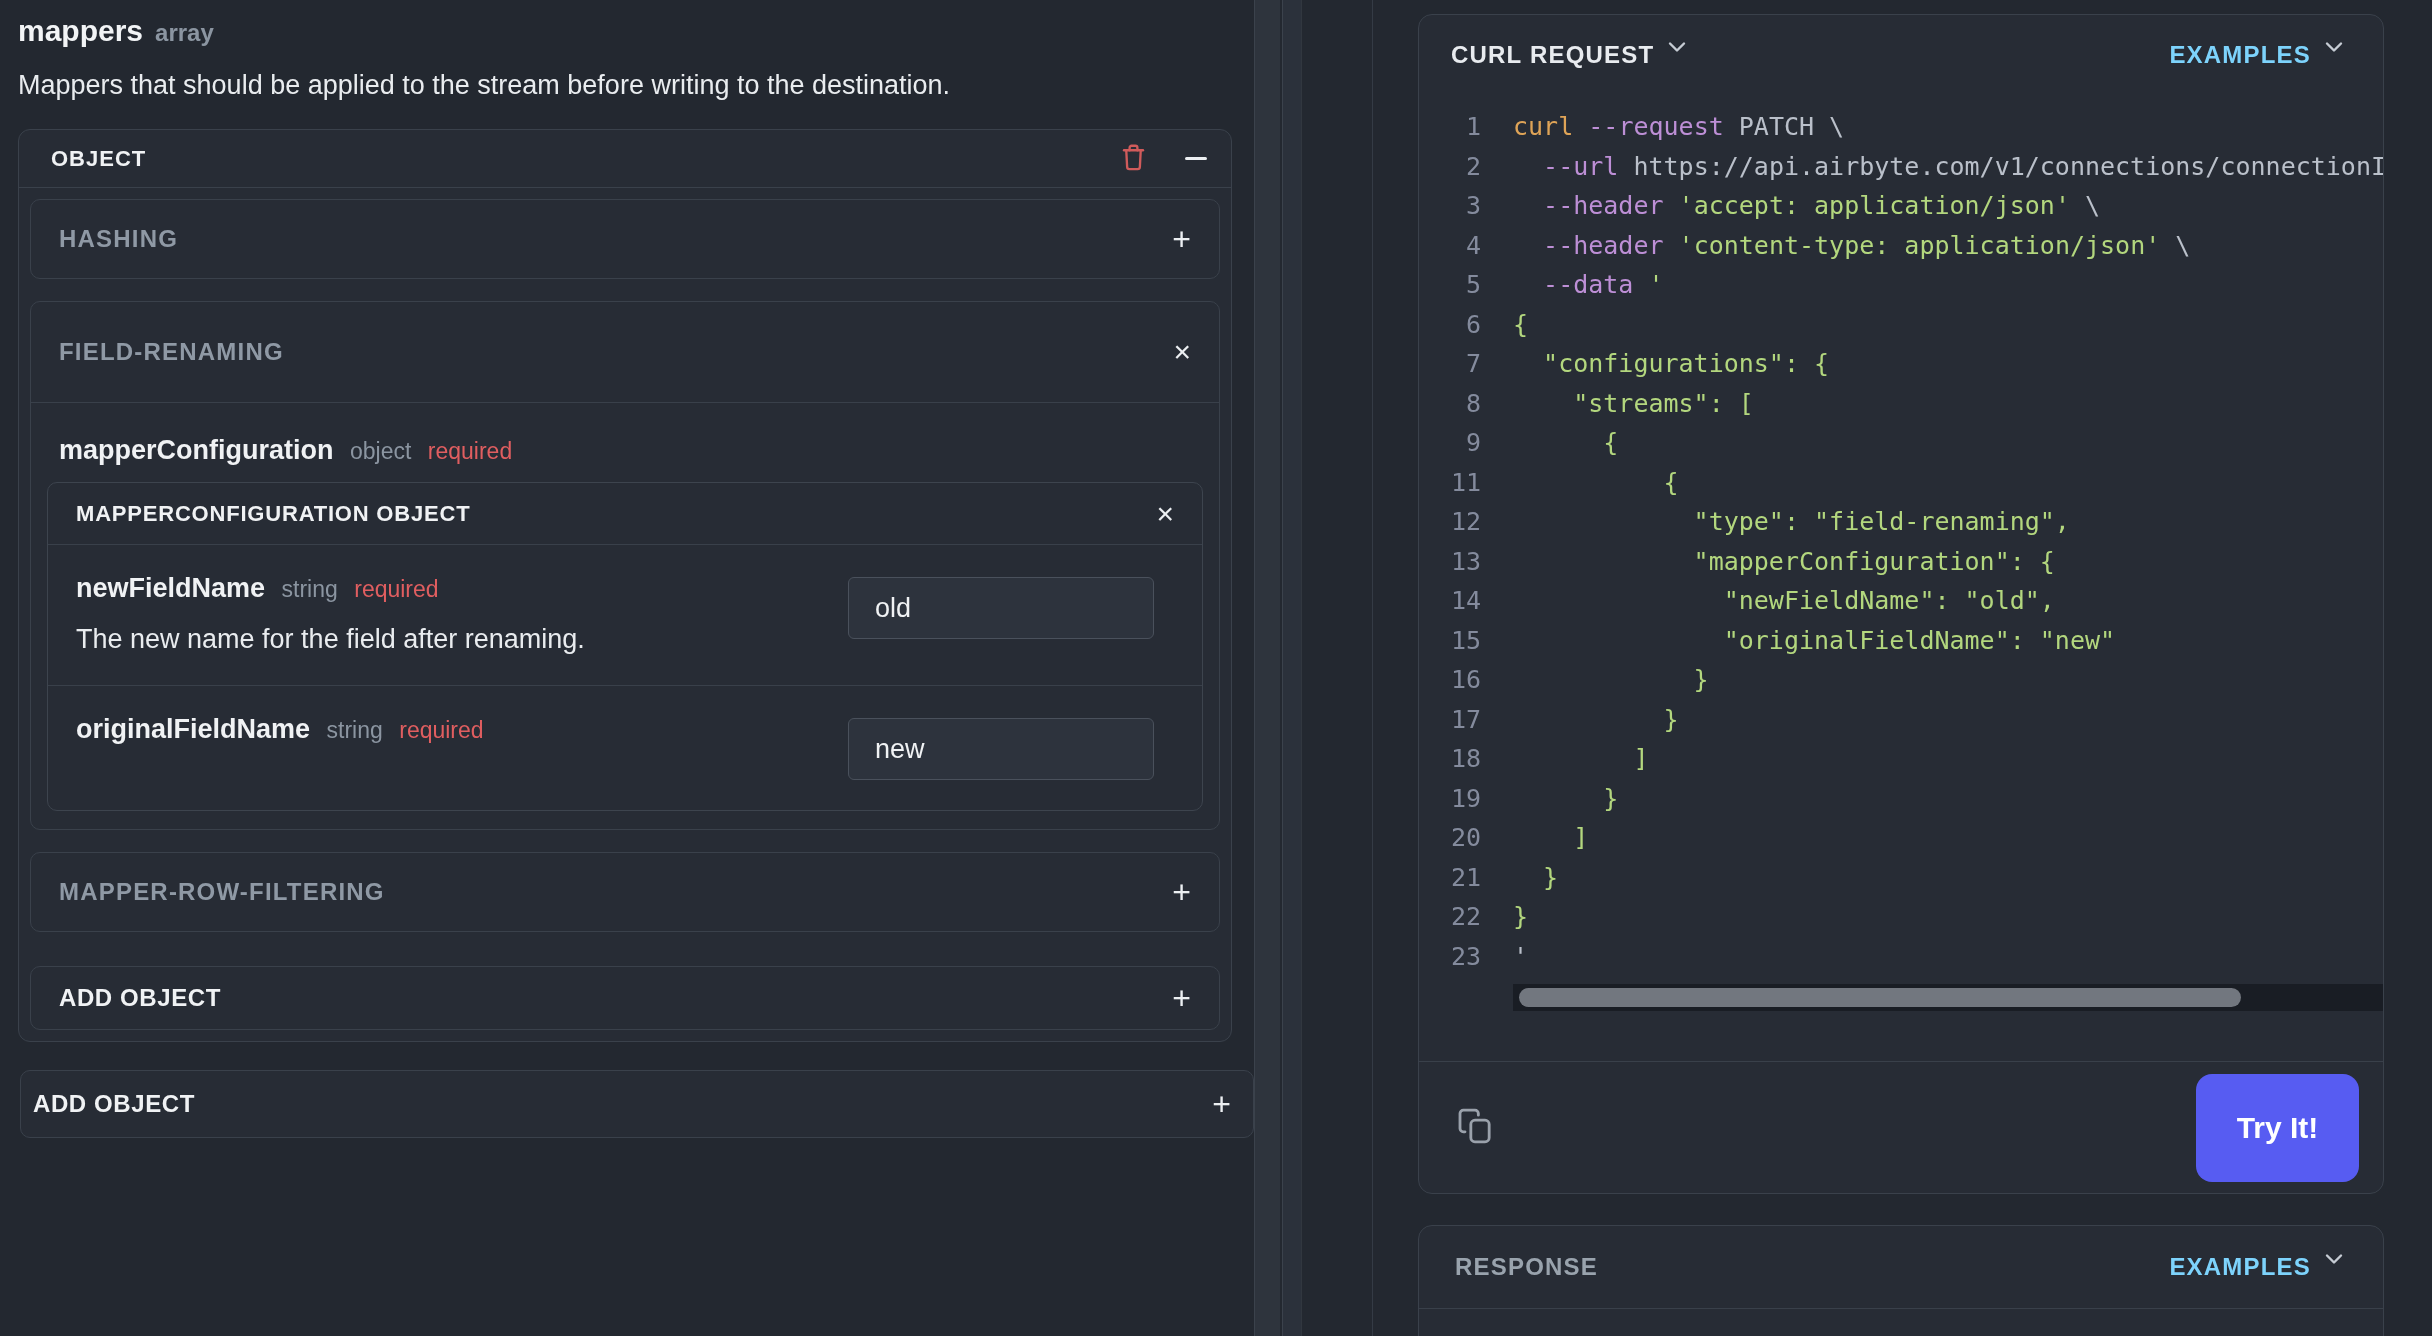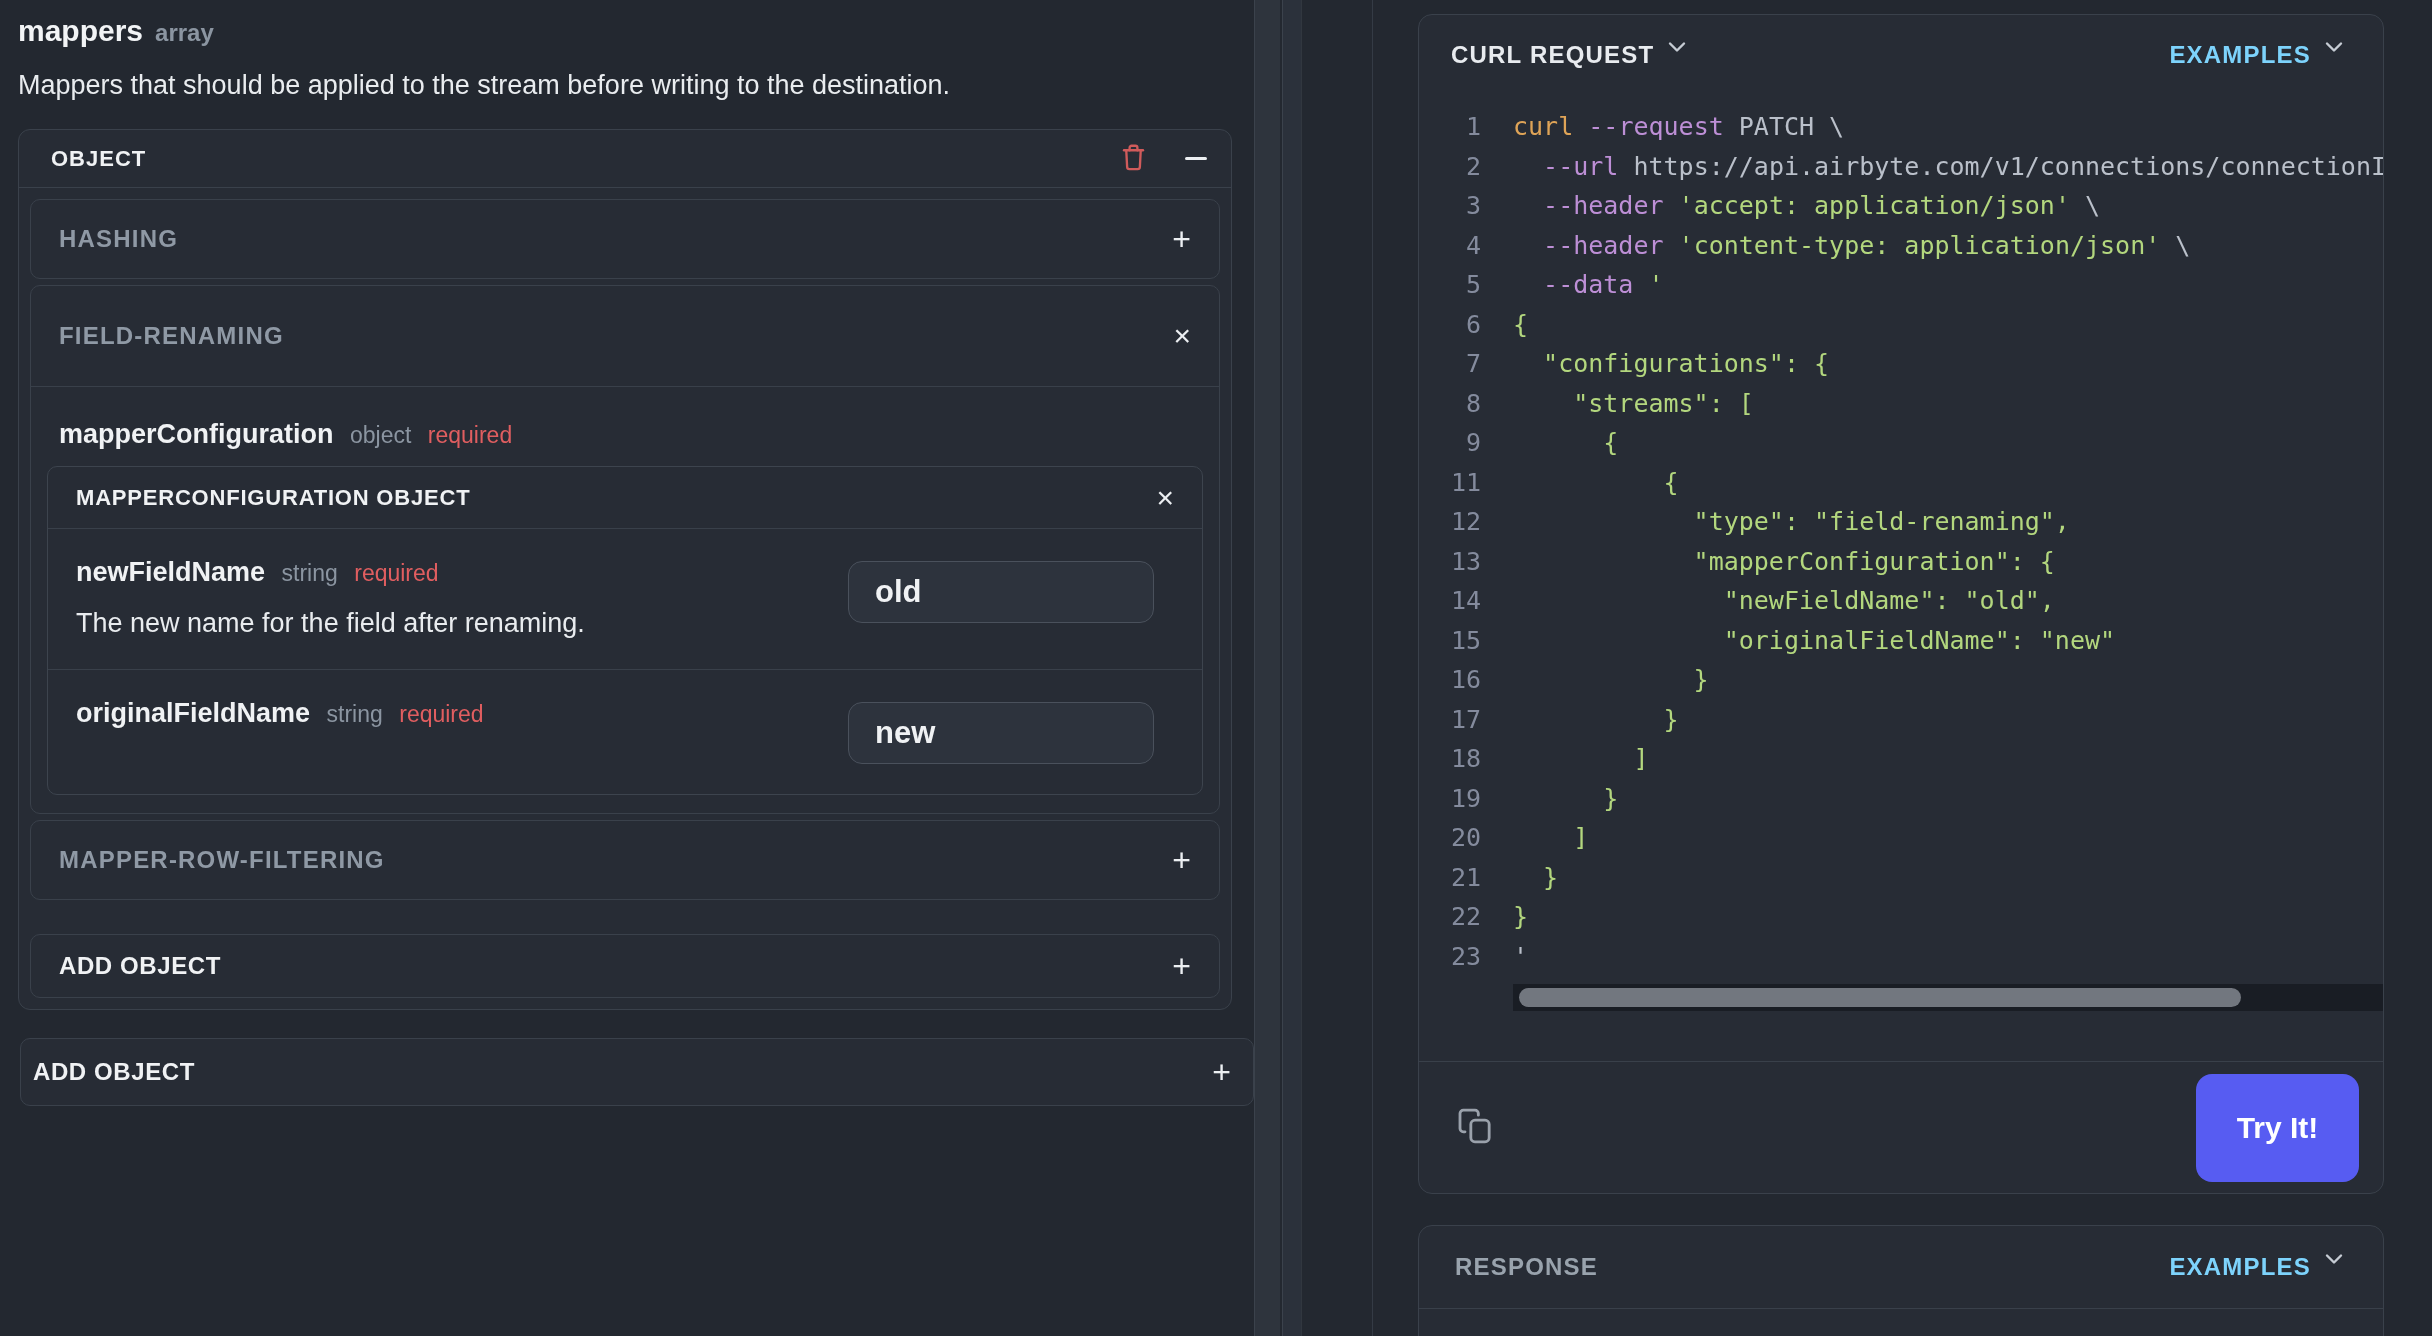--- a/index.html
+++ b/index.html
@@ -21,21 +21,21 @@
   .outer-card { margin-top:28px; background:#272C35; border:1px solid #3A414B; border-radius:12px; }
   .outer-head { height:58px; display:flex; align-items:center; padding:0 24px 0 32px; border-bottom:1px solid #3A414B; }
   .outer-title { font-size:22px; font-weight:700; letter-spacing:1px; color:#F0F2F4; }
   .head-actions { margin-left:auto; display:flex; align-items:center; gap:38px; }
   .icon-btn { background:none; border:none; padding:0; cursor:pointer; display:flex; align-items:center; }
   .minus-bar { width:22px; height:3px; background:#ECEFF2; border-radius:2px; }
   .glyph { font-size:32px; font-weight:300; color:#ECEFF2; line-height:1; }
 
   .outer-body { padding:11px; }
   .section-card { background:#272C35; border:1px solid #3A414B; border-radius:10px; }
-  .section-card + .section-card { margin-top:6px; }
+  .section-card + .section-card { margin-top:22px; }
   .section-head { height:78px; display:flex; align-items:center; padding:0 28px; }
   .section-label { font-size:24px; font-weight:700; letter-spacing:1.2px; color:#8F99A5; }
   .section-head .icon-btn { margin-left:auto; }
 
   .fr-head { height:100px; display:flex; align-items:center; padding:0 28px; }
   .type-row { border-top:1px solid #39404A; height:119px; display:flex; align-items:center; padding:0 28px; }
   .prop-name { font-size:27px; font-weight:700; color:#F0F2F4; }
   .prop-kind { font-size:23px; color:#8B95A1; margin-left:12px; }
   .prop-req  { font-size:23px; color:#E05E60; margin-left:12px; }
 
@@ -46,22 +46,22 @@
 
   .mc-label-row { border-top:1px solid #39404A; padding:32px 28px 16px; }
   .mc-card { margin:0 16px 18px; background:#272C35; border:1px solid #3D444E; border-radius:10px; }
   .mc-head { height:62px; display:flex; align-items:center; padding:0 28px; border-bottom:1px solid #39404A; }
   .mc-title { font-size:22px; font-weight:700; letter-spacing:0.8px; color:#F0F2F4; }
   .mc-head .icon-btn { margin-left:auto; }
 
   .field-row { display:flex; justify-content:space-between; padding:28px 48px 30px 28px; }
   .field-row + .field-row { border-top:1px solid #39404A; }
   .field-desc { margin-top:20px; font-size:27px; color:#E9ECEF; }
-  .text-input { width:306px; height:62px; background:#2D333D; border:1px solid #4A515C; border-radius:14px;
-    color:#F0F2F4; font-size:31px; font-family:"Liberation Sans",sans-serif; padding:0 26px; margin-top:4px;font-weight:bold; }
+  .text-input { width:306px; height:62px; background:#2D333D; border:1px solid #4A515C; border-radius:6px;
+    color:#F0F2F4; font-size:27px; font-family:"Liberation Sans",sans-serif; padding:0 26px; margin-top:4px; }
 
   .add-card { margin-top:34px; height:64px; display:flex; align-items:center; padding:0 28px;
     background:#272C35; border:1px solid #3A414B; border-radius:10px; cursor:pointer; }
   .add-label { font-size:24px; font-weight:700; letter-spacing:0.6px; color:#F0F2F4; }
   .add-card .icon-btn { margin-left:auto; }
 
   .outer-add { margin:28px 0 0 2px; width:1234px; height:68px; display:flex; align-items:center;
     padding:0 22px 0 12px; background:#272C35; border:1px solid #3A414B; border-radius:10px; cursor:pointer; }
   .outer-add .icon-btn { margin-left:auto; }
 

